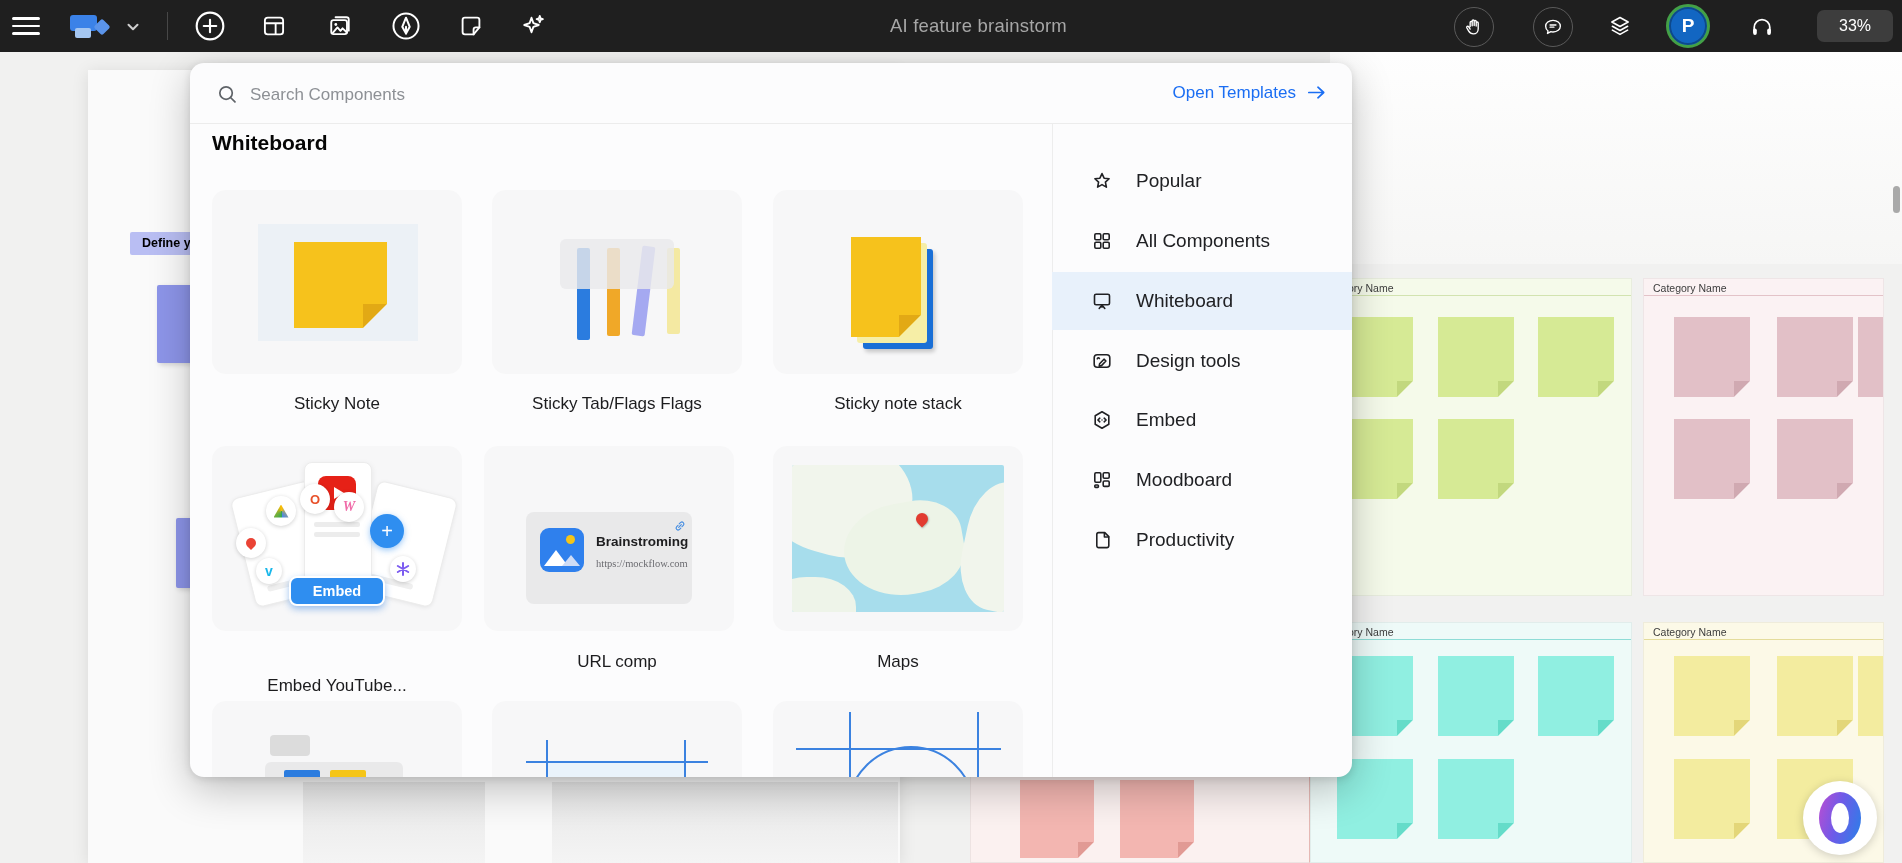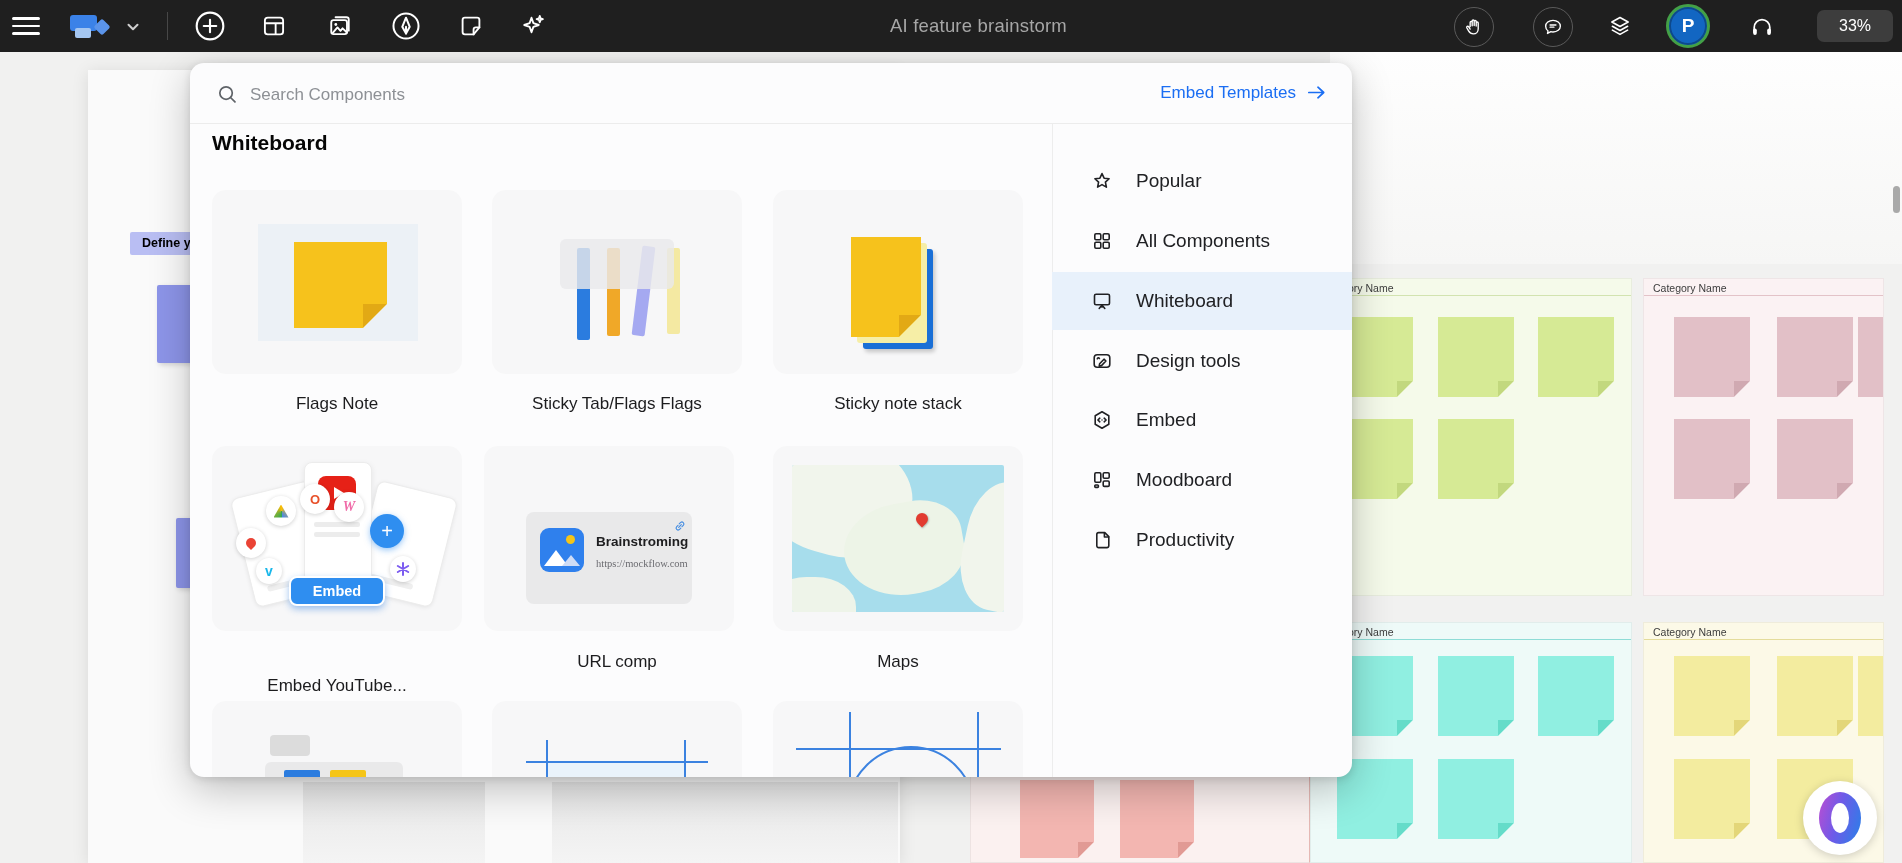--- a/index.html
+++ b/index.html
@@ -145,34 +145,34 @@
   </div>
 
   <div class="panel">
 
     <svg class="abs" style="left:26px;top:20px;" width="23" height="23" viewBox="0 0 24 24" fill="none" stroke="#5f6368" stroke-width="1.8" stroke-linecap="round">
       <circle cx="10.5" cy="10.5" r="6.5"></circle>
         <path d="M15.4 15.4l4.4 4.4"></path>
     </svg>
     <input class="search-input" type="text" placeholder="Search Components" style="">
     <div class="open-templates">
-      <span>Embed Templates</span>
+      <span>Open Templates</span>
       <svg width="23" height="23" viewBox="0 0 24 24" fill="none" stroke="#1b6ef3" stroke-width="1.8" stroke-linecap="round" stroke-linejoin="round">
         <path d="M4 12h15M13.5 6.5L19.5 12l-6 5.5"></path>
       </svg>
     </div>
     <div class="search-divider"></div>
 
     <div class="section-title">Whiteboard</div>
 
     <div class="card-img" style="left:22px;top:127px;height:184px;">
       <div class="abs" style="left:46px;top:34px;width:160px;height:117px;background:#ecf1f6;"></div>
       <div class="fnote" style="left:82px;top:52px;width:93px;height:86px;--fc:24px;--nb:#f6c21c;--nf:#e2a915;"></div>
     </div>
-    <div class="card-label" style="left:22px;top:331px;">Flags Note</div>
+    <div class="card-label" style="left:22px;top:331px;">Sticky Note</div>
 
     <div class="card-img" style="left:302px;top:127px;height:184px;">
       <div class="tab" style="left:85px;top:58px;height:92px;background:#2b7cdf;"></div>
       <div class="tab" style="left:115px;top:58px;height:88px;background:#f0a828;"></div>
       <div class="tab" style="left:145px;top:56px;height:90px;background:#9ba0ef;transform:rotate(7deg);opacity:.9;"></div>
       <div class="tab" style="left:175px;top:58px;height:86px;background:#f4e9a2;"></div>
       <div class="abs" style="left:68px;top:49px;width:114px;height:50px;background:rgba(233,233,235,.82);border-radius:6px;"></div>
     </div>
     <div class="card-label" style="left:302px;top:331px;">Sticky Tab/Flags Flags</div>
 

